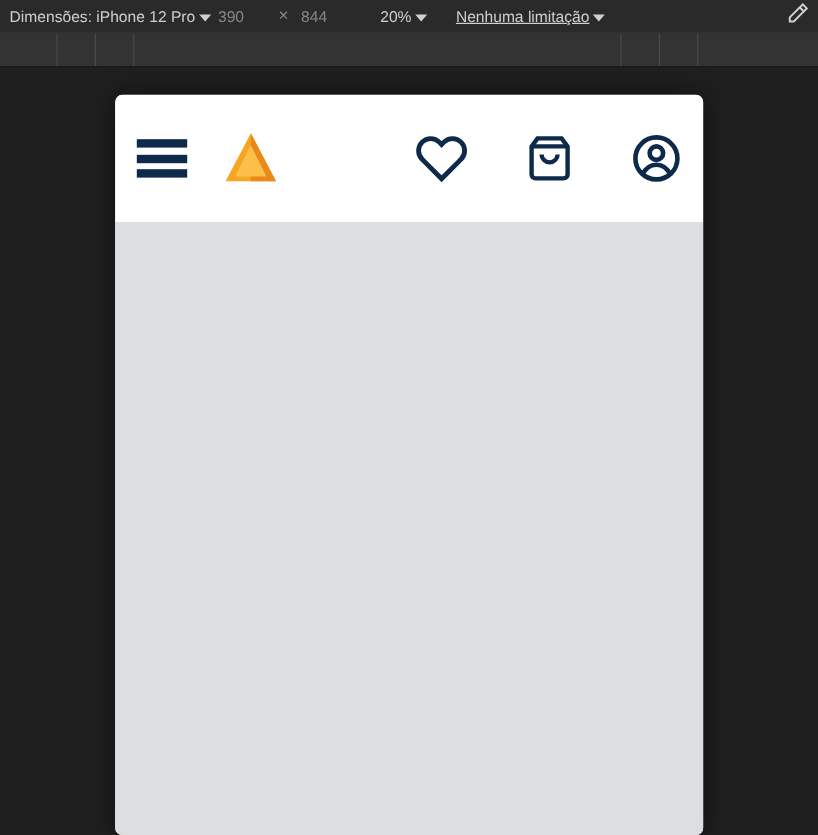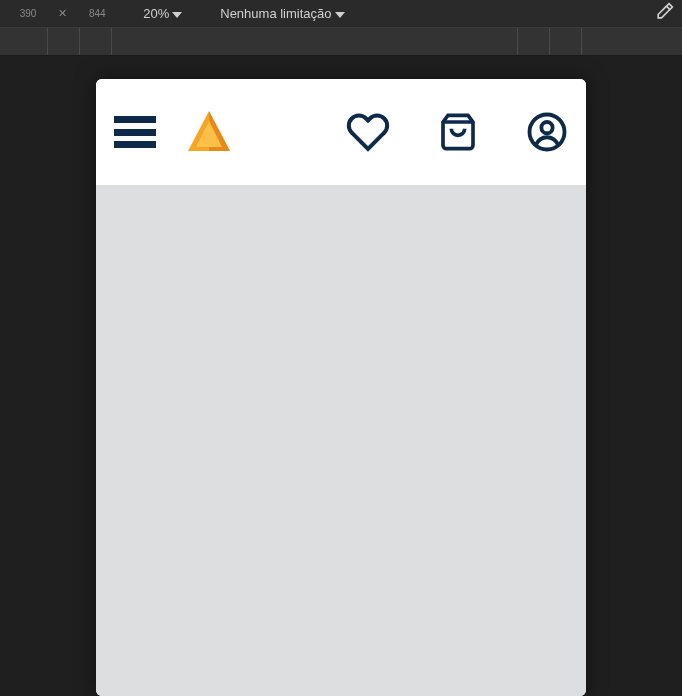--- a/index.html
+++ b/index.html
@@ -38,39 +38,40 @@
       border-top: 6px solid #d0d0d0;
       margin-left: 3px;
       vertical-align: middle;
     }
     
     .devtools-toolbar .dim-input {
       background: transparent;
       border: none;
       color: #888;
       width: 40px;
-      text-align: center;
-      font-size: 10px;
+      text-align: left;
+      font-size: 13px;
       font-family: inherit;
     }
     
     .devtools-toolbar .dim-x {
       color: #888;
       font-size: 11px;
       margin: 0 4px;
     }
     
     .devtools-toolbar .zoom {
       margin-left: 20px;
       white-space: nowrap;
     }
     
     .devtools-toolbar .throttling {
-      margin-left: 32px;
+      margin-left: 18px;
       white-space: nowrap;
+      text-decoration: underline;
     }
     
     .devtools-toolbar .eyedropper {
       margin-left: auto;
       cursor: pointer;
     }
     
     
     .devtools-ruler {
       height: 28px;
@@ -163,20 +164,26 @@
     
     .app-content {
       flex: 1;
       background: #dcdee0;
     }
   </style>
 </head>
 <body>
 
 <div class="devtools-toolbar">
+  <span>
+    <span>Dimensões:</span>
+    <span>
+      <span>iPhone 12 Pro</span><span class="dropdown-arrow"></span>
+    </span>
+  </span>
   <input class="dim-input" value="390" style="">
   <span class="dim-x">✕</span>
   <input class="dim-input" value="844" style="">
   <span class="zoom">
     <span>20%</span><span class="dropdown-arrow"></span>
   </span>
   <span class="throttling">
     <span>Nenhuma limitação</span><span class="dropdown-arrow"></span>
   </span>
   <span class="eyedropper">

